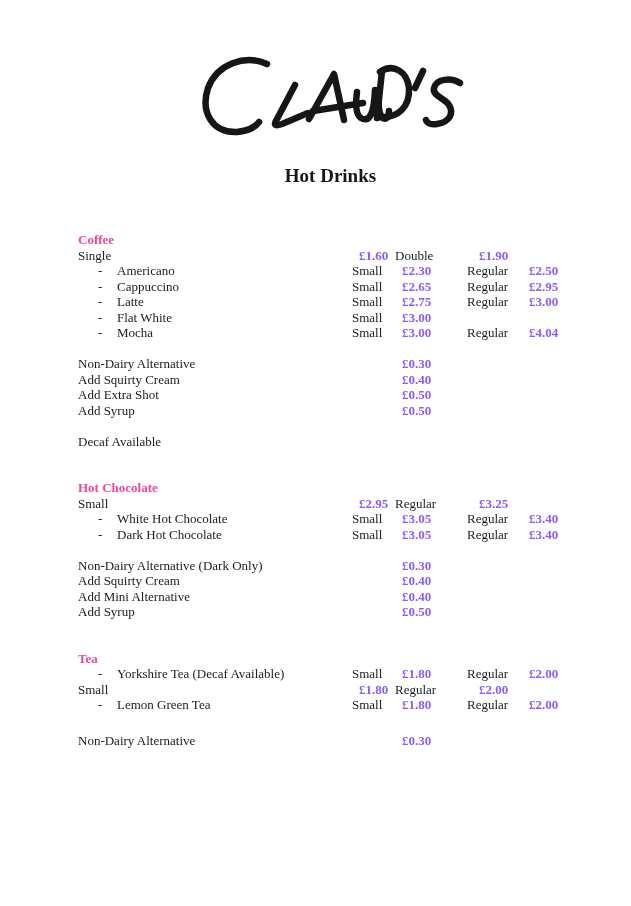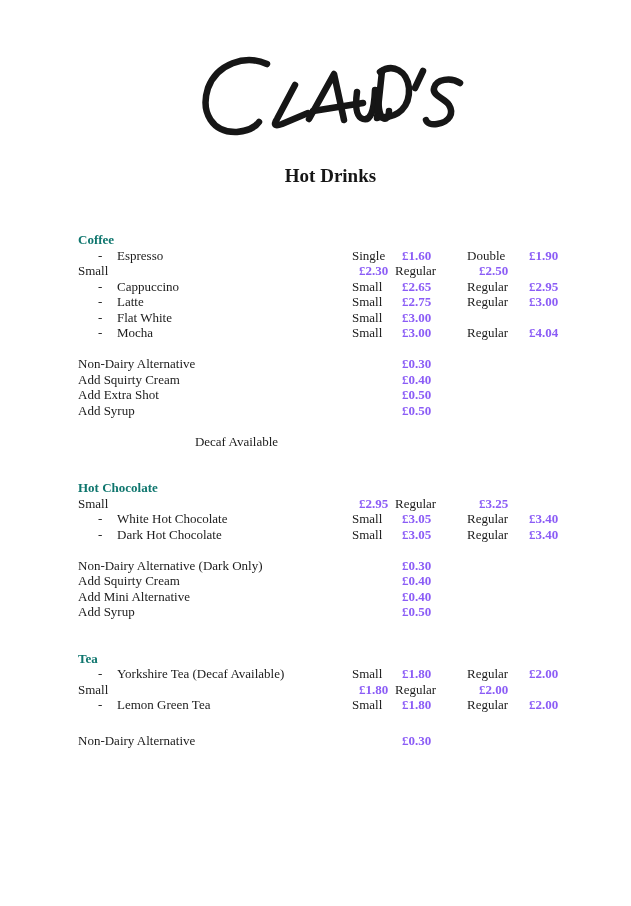--- a/index.html
+++ b/index.html
@@ -26,26 +26,26 @@
     height:15.5px;line-height:15.5px;
     font-size:13px;
     white-space:nowrap;
   }
   .row .c1{display:block;}
   .dash{display:inline-block;margin-left:20px;width:19px;}
   .c2,.c4{text-align:left;}
   .c3{padding-left:7px;}
   .c5{padding-left:12px;}
   .price{font-weight:bold;color:#8b5cf6;}
-  .sec-head .c1{font-weight:bold;color:#0f766e;}
+  .sec-head .c1{font-weight:bold;color:#ec4899;}
   .c1w{grid-column:1 / 3;}
   section{margin-bottom:31px;}
   .addons{margin-top:15.5px;}
   section:last-child .addons{margin-top:20px;}
-  .note-row{margin-top:15.5px;text-align:center;}
+  .note-row{margin-top:15.5px;}
 </style>
 </head>
 <body>
 
 <div class="page">
 
   <div class="logo-wrap">
 
     <svg viewBox="0 0 275 84" fill="none" stroke="#161616" stroke-width="6.5" stroke-linecap="round" stroke-linejoin="round">
 
@@ -70,28 +70,28 @@
 
   <div class="page-title">Hot Drinks</div>
 
   <div class="menu">
   <section>
     <div class="row sec-head">
       <span class="c1">Coffee</span>
     </div>
     <div class="items">
   <div class="row item">
-    <span class="c1"><span class="dash">-</span><span class="nm">Espresso</span></span>
     <span class="c2">Single</span>
     <span class="c3 price">£1.60</span>
     <span class="c4">Double</span>
     <span class="c5 price">£1.90</span>
   </div>
 
   <div class="row item">
+    <span class="c1"><span class="dash">-</span><span class="nm">Americano</span></span>
     <span class="c2">Small</span>
     <span class="c3 price">£2.30</span>
     <span class="c4">Regular</span>
     <span class="c5 price">£2.50</span>
   </div>
 
   <div class="row item">
     <span class="c1"><span class="dash">-</span><span class="nm">Cappuccino</span></span>
     <span class="c2">Small</span>
     <span class="c3 price">£2.65</span>

